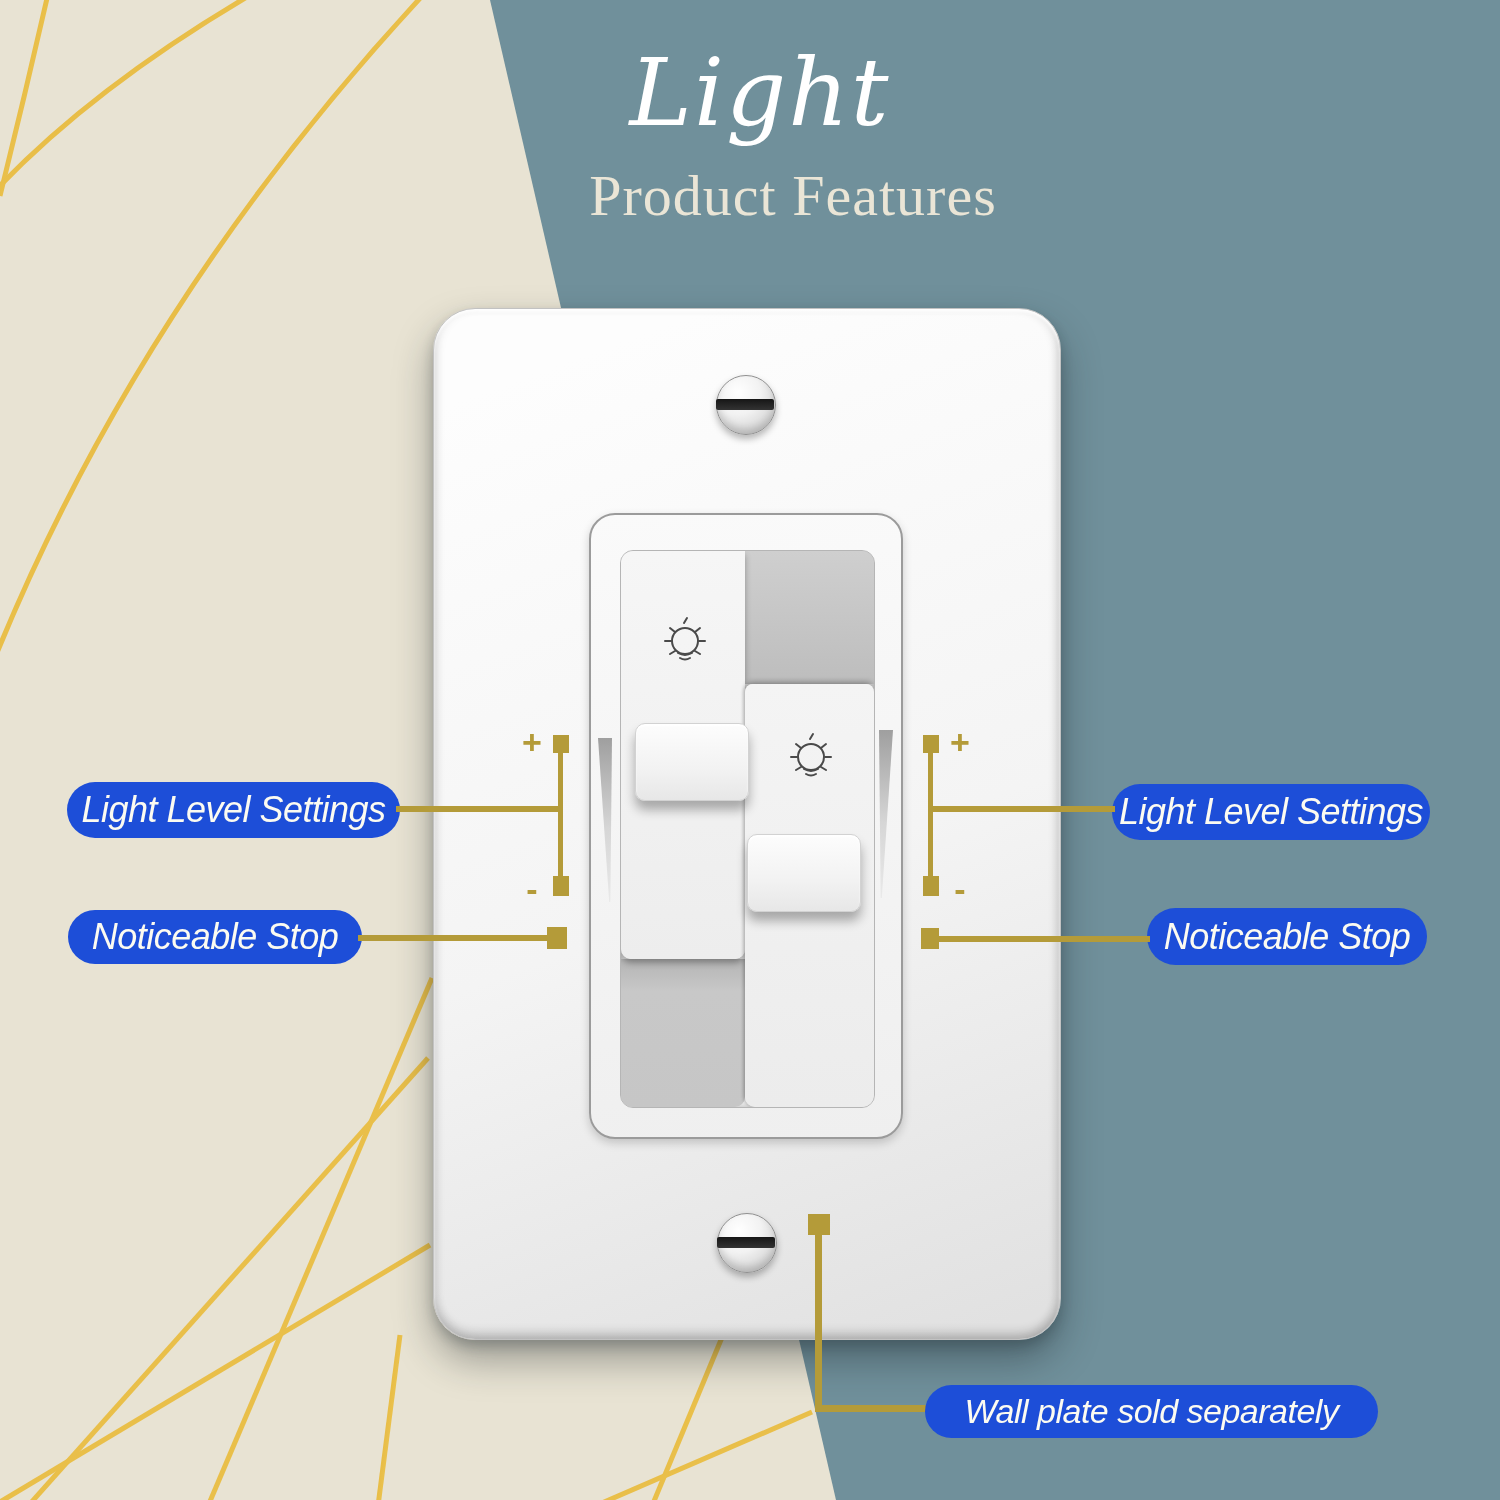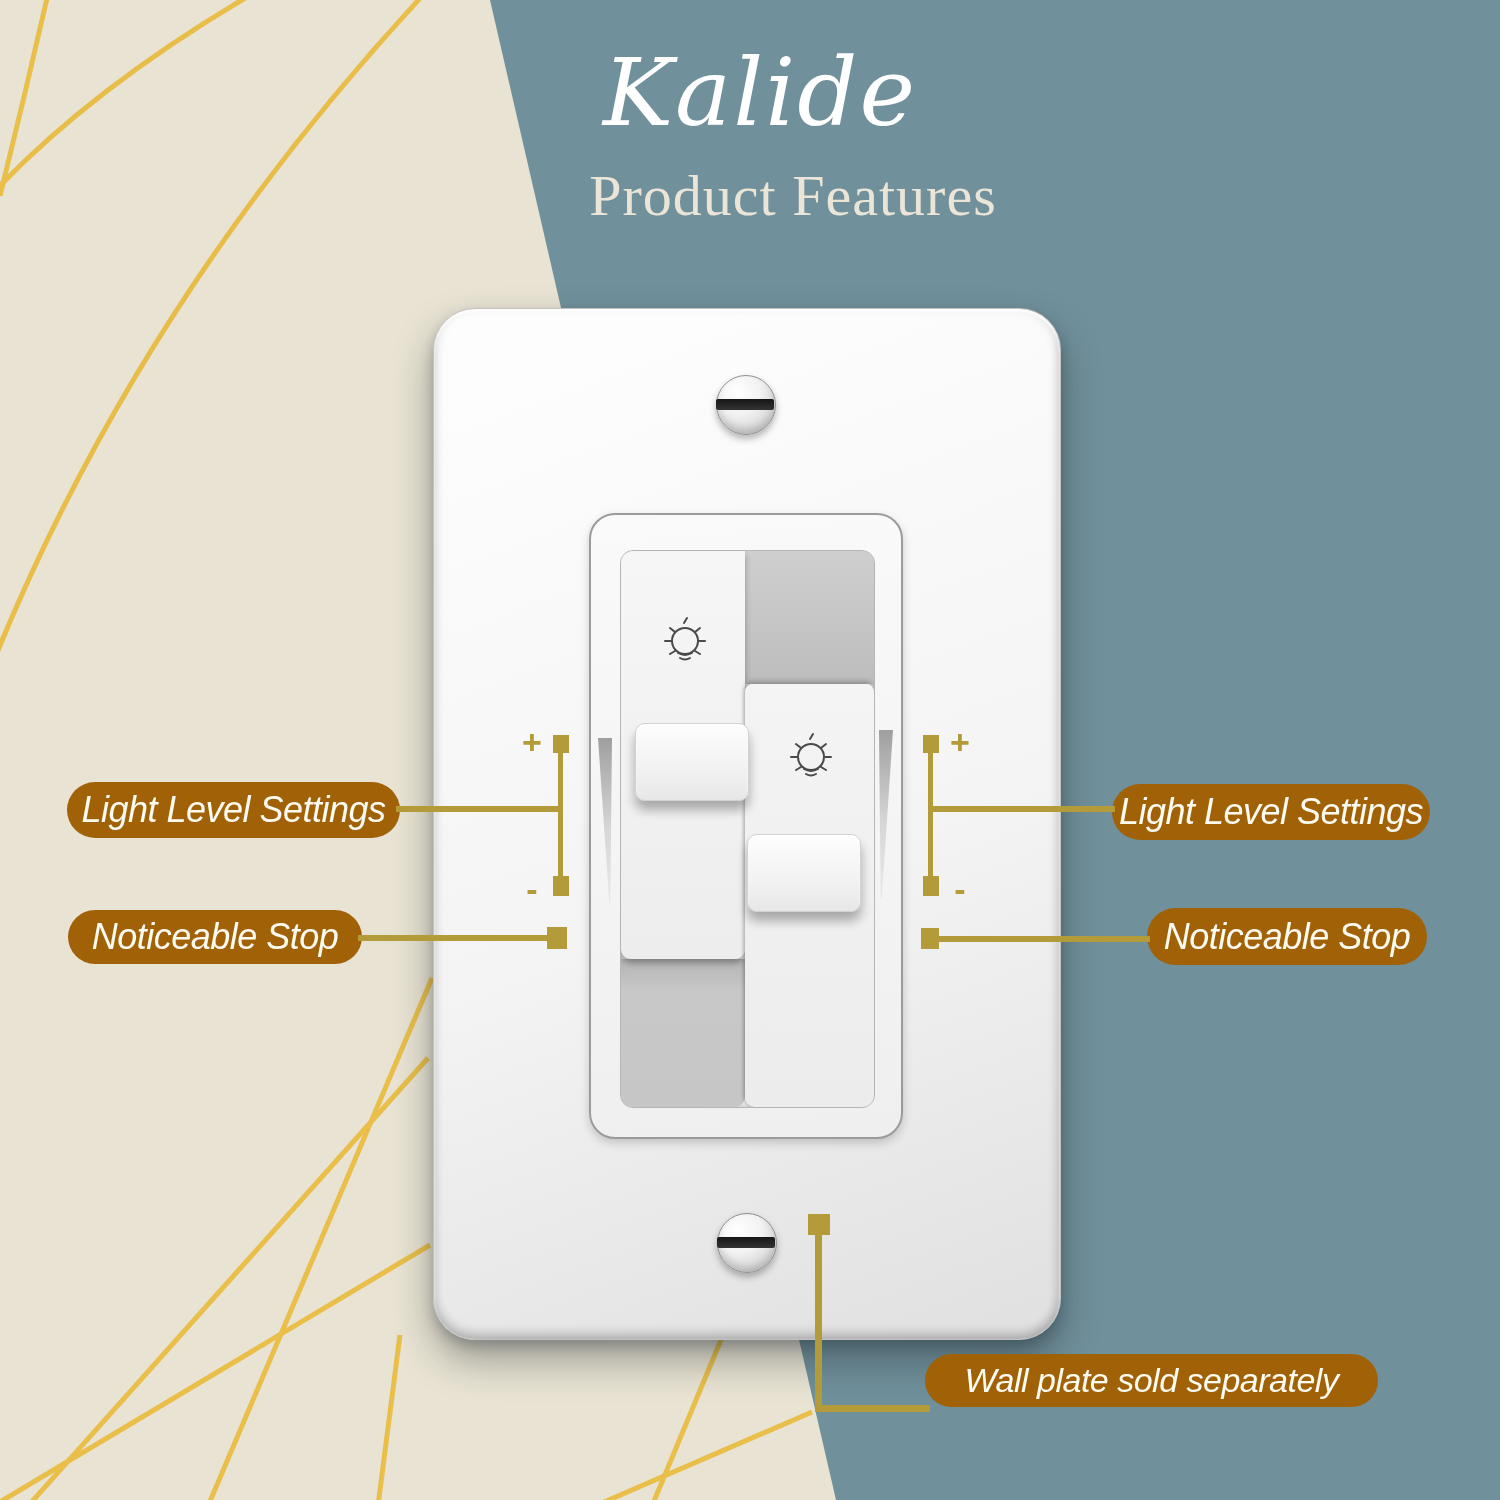--- a/index.html
+++ b/index.html
@@ -90,21 +90,21 @@
   .slot-left{
     left:598px;top:738px;width:14px;height:164px;
     clip-path:polygon(0% 0%,100% 0%,88% 100%,80% 100%);
   }
   .slot-right{
     left:879px;top:730px;width:14px;height:168px;
     clip-path:polygon(0% 0%,100% 0%,20% 100%,12% 100%);
   }
   
   .pill{
-    background:#a16207;border-radius:30px;color:#fcfbf1;
+    background:#1d4ed8;border-radius:30px;color:#fcfbf1;
     font-style:italic;font-size:36px;letter-spacing:-0.5px;
     display:flex;align-items:center;justify-content:center;
   }
   .gline,.cap{background:#b49b39;}
   .pm{
     color:#b49b39;font-size:34px;font-weight:600;line-height:34px;
     width:32px;text-align:center;
   }
 </style>
 </head>
@@ -129,21 +129,21 @@
       <path d="M424,-6 Q140,300 -6,660"></path>
       <path d="M428,1058 L28,1506"></path>
       <path d="M432,978 L208,1506"></path>
       <path d="M400,1335 L378,1506"></path>
       <path d="M723,1335 L652,1506"></path>
       <path d="M812,1412 L595,1506"></path>
       <path d="M430,1245 L-10,1508"></path>
     </g>
   </svg>
 
-  <div class="abs brand">Kalide</div>
+  <div class="abs brand">Light</div>
   <div class="abs title">Product Features</div>
 
   <div class="abs wall-plate"></div>
 
   <div class="abs screw" style="left:716px;top:375px;">
     <div class="screw-slot"></div>
   </div>
   <div class="abs screw" style="left:717px;top:1213px;">
     <div class="screw-slot"></div>
   </div>
@@ -209,15 +209,15 @@
   <div class="abs pm" style="left:944px;top:725px;">+</div>
   <div class="abs pm" style="left:944px;top:872px;">-</div>
 
   <div class="abs pill" style="left:1147px;top:908px;width:280px;height:57px;">Noticeable Stop</div>
   <div class="abs gline" style="left:938px;top:936px;width:212px;height:6px;"></div>
   <div class="abs cap" style="left:921px;top:928px;width:18px;height:21px;"></div>
 
   <div class="abs cap" style="left:808px;top:1214px;width:22px;height:21px;"></div>
   <div class="abs gline" style="left:815px;top:1233px;width:7px;height:179px;"></div>
   <div class="abs gline" style="left:815px;top:1405px;width:115px;height:7px;"></div>
-  <div class="abs pill" style="left:925px;top:1354px;width:453px;height:53px;font-size:34px;">Wall plate sold separately</div>
+  <div class="abs pill" style="left:925px;top:1385px;width:453px;height:53px;font-size:34px;">Wall plate sold separately</div>
 
 </div>
 
 </body></html>

